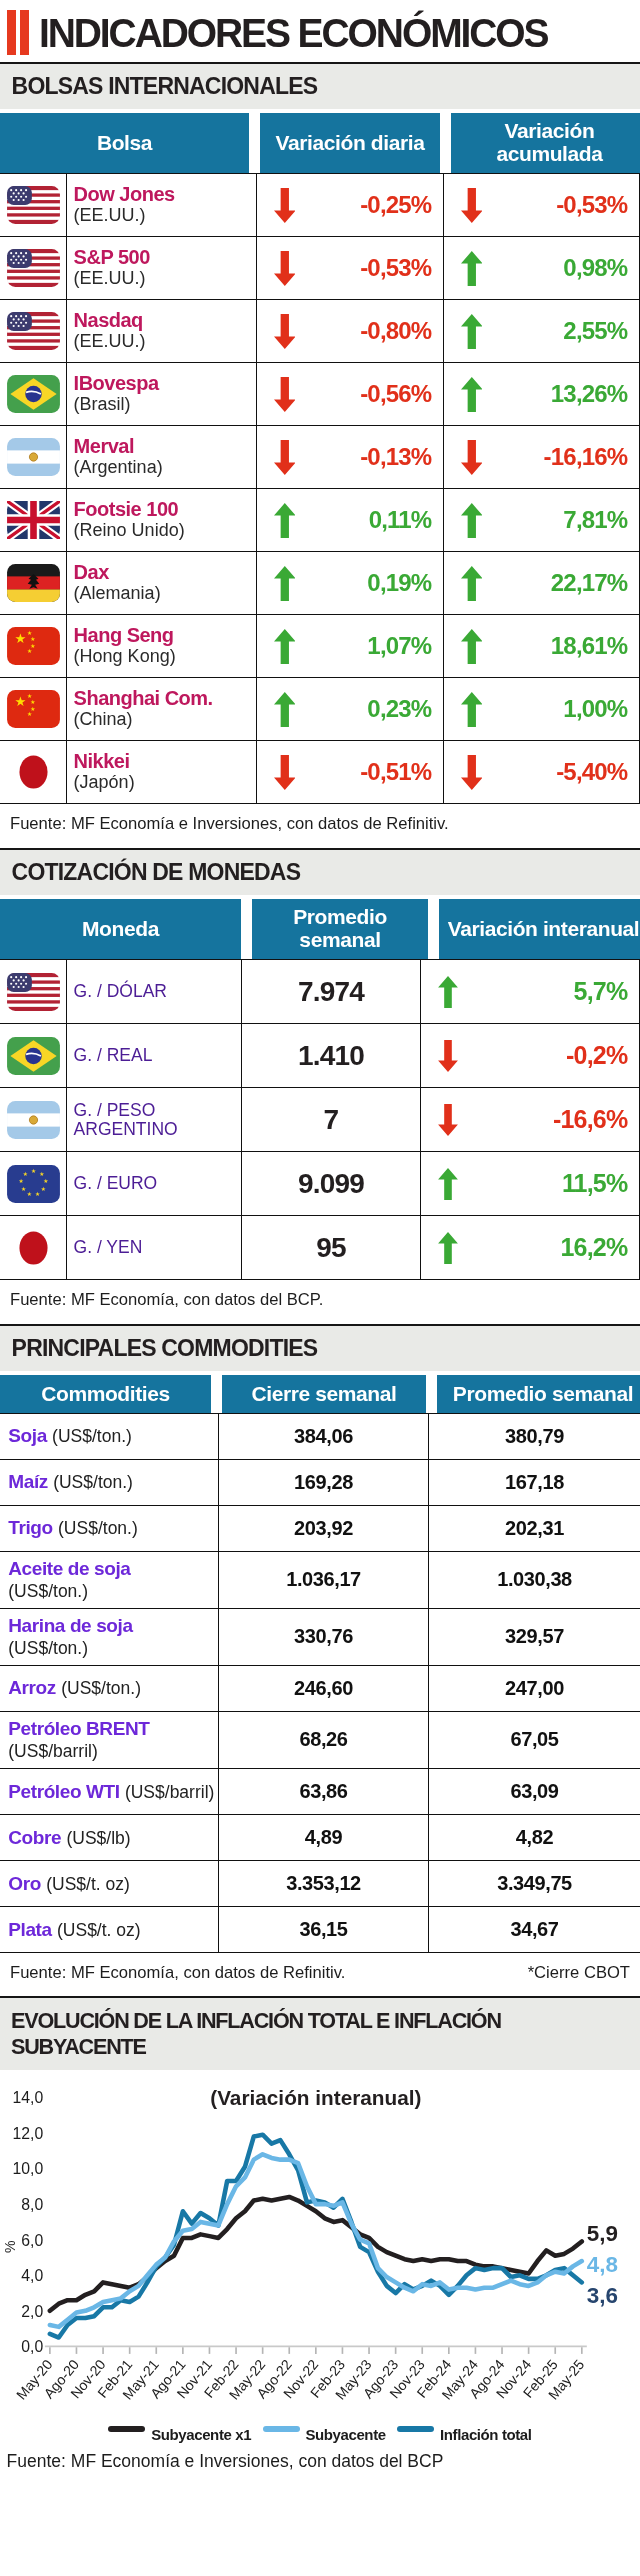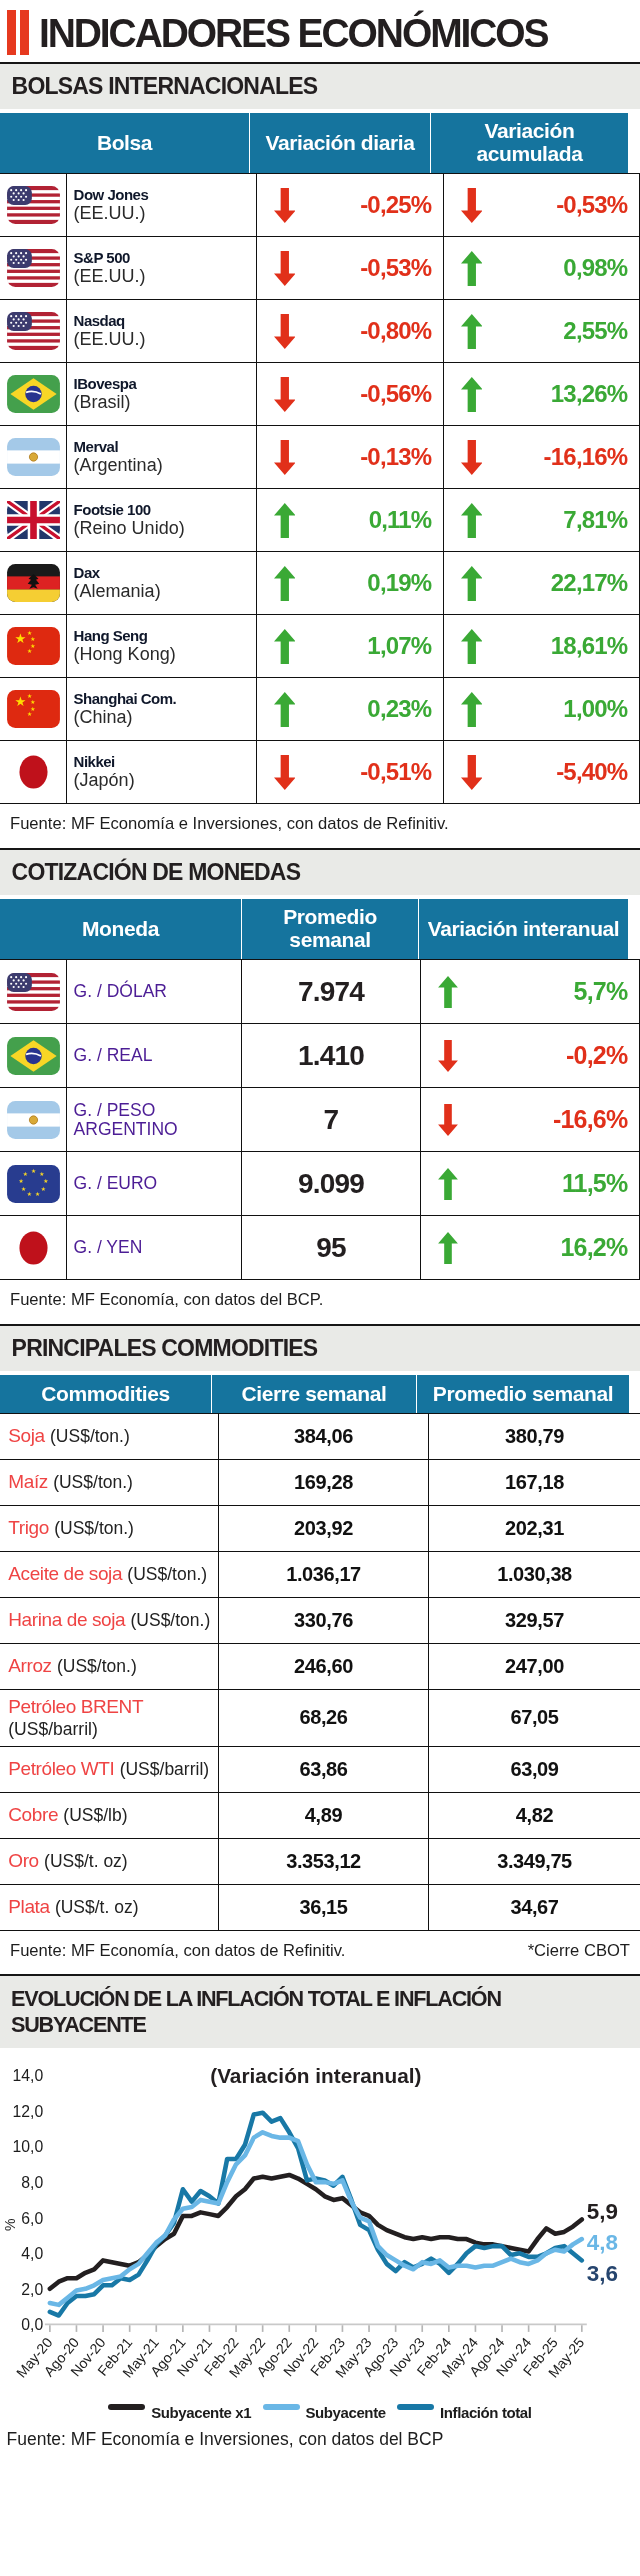--- a/index.html
+++ b/index.html
@@ -4,46 +4,46 @@
 <style>
   html,body{margin:0;padding:0;background:#fff}
   body{width:640px;font-family:"Liberation Sans",sans-serif;color:#1a1a1a;-webkit-font-smoothing:antialiased}
   .masthead{display:flex;align-items:center;gap:10px;padding:10px 8.3px 6.6px 6.6px}
   .bars{display:flex;gap:4.2px}
   .bar{width:9.1px;height:45px;background:#e6391f}
   .main-title{font-size:39px;font-weight:bold;letter-spacing:-2.1px;color:#231f20;transform:scaleY(1.05);white-space:nowrap}
   .rule{border-top:2.5px solid #161616}
   .band{background:#e9eae7;padding:9.1px 11.6px;font-size:23px;font-weight:bold;letter-spacing:-0.8px;color:#231f20}
   .band.small{font-size:21.6px;letter-spacing:-1.2px;padding:10px 11px}
-  .thead{display:grid;gap:1px;margin:4.2px 0 0 0}
+  .thead{display:grid;gap:11px;margin:4.2px 0 0 0}
   .thead.bolsas{grid-template-columns:249px 180px 197px}
   .thead.monedas{grid-template-columns:241px 176px 209px}
   .thead.commod{grid-template-columns:211px 204px 212px}
   .th{background:#15749e;color:#fff;font-weight:bold;text-align:center;display:flex;align-items:center;justify-content:center;font-size:21px;line-height:1.08;padding:7.5px 3.3px;letter-spacing:-0.4px}
   .tbody{border-top:1.7px solid #111}
   
   .row-b{display:grid;grid-template-columns:66px 190px 187px 197px;border-bottom:1.7px solid #111;min-height:62px}
   .row-m{display:grid;grid-template-columns:66px 175px 179px 220px;border-bottom:1.7px solid #111;min-height:63px}
   .cell{display:flex;align-items:center}
   .flag-cell{justify-content:center;padding:5px 3.3px}
   .name-cell{border-left:1.7px solid #111;flex-direction:column;align-items:flex-start;justify-content:center;padding:5px 1.7px 5px 6.6px}
   .val-cell{border-left:1.7px solid #111;justify-content:space-between;padding:0 11.6px 0 16.6px}
   .val-cell.last{border-right:1.7px solid #111}
   .center-cell{border-left:1.7px solid #111;justify-content:center;font-weight:bold;font-size:28px;color:#231f20;letter-spacing:-0.8px}
-  .stock-name{font-weight:bold;font-size:15px;letter-spacing:-0.5px;color:#0f172a;line-height:1.05}
+  .stock-name{font-weight:bold;font-size:20px;letter-spacing:-0.5px;color:#be185d;line-height:1.05}
   .stock-country{font-size:18px;color:#2a2a2a;line-height:1.15}
   .cur-name{font-size:17.5px;color:#4c1d95;line-height:1.1}
   .num{font-weight:bold;font-size:24px;letter-spacing:-0.8px}
   .num.big{font-size:25px}
   .up{color:#3aa935}.down{color:#e1301a}
   .source{font-size:16.6px;color:#1d1d1d;padding:10px 10px 13.3px 10px;display:flex;justify-content:space-between;align-items:baseline}
   
   .row-c{display:grid;grid-template-columns:218px 210px 212px;border-bottom:1.7px solid #111;min-height:45px}
   .row-c .cm-name{display:flex;align-items:center;padding:6.6px 3.3px 6.6px 8.3px;font-size:19px;line-height:1.12}
-  .cm-bold{font-weight:normal;letter-spacing:-0.4px;color:#ef4444}
+  .cm-bold{font-weight:bold;letter-spacing:-0.4px;color:#6d28d9}
   .cm-unit{font-weight:normal;font-size:17.5px;color:#222}
   .cm-val{display:flex;align-items:center;justify-content:center;border-left:1.7px solid #111;font-weight:bold;font-size:20px;color:#111;letter-spacing:-0.4px}
   
   .chart-wrap{padding:1.7px 0 0 0}
   .legend{display:flex;justify-content:center;align-items:center;gap:11.6px;margin:-5px 0 3.3px 0}
   .legend-item{display:flex;align-items:flex-start;gap:5.8px}
   .legend-swatch{width:37px;height:5.8px;border-radius:3.3px;display:inline-block}
   .legend-label{font-size:15px;font-weight:bold;letter-spacing:-0.4px;color:#1c1c1c}
   .chart-source{font-size:17.5px;color:#1d1d1d;padding:5px 10px 15px 6.6px}
 </style>

